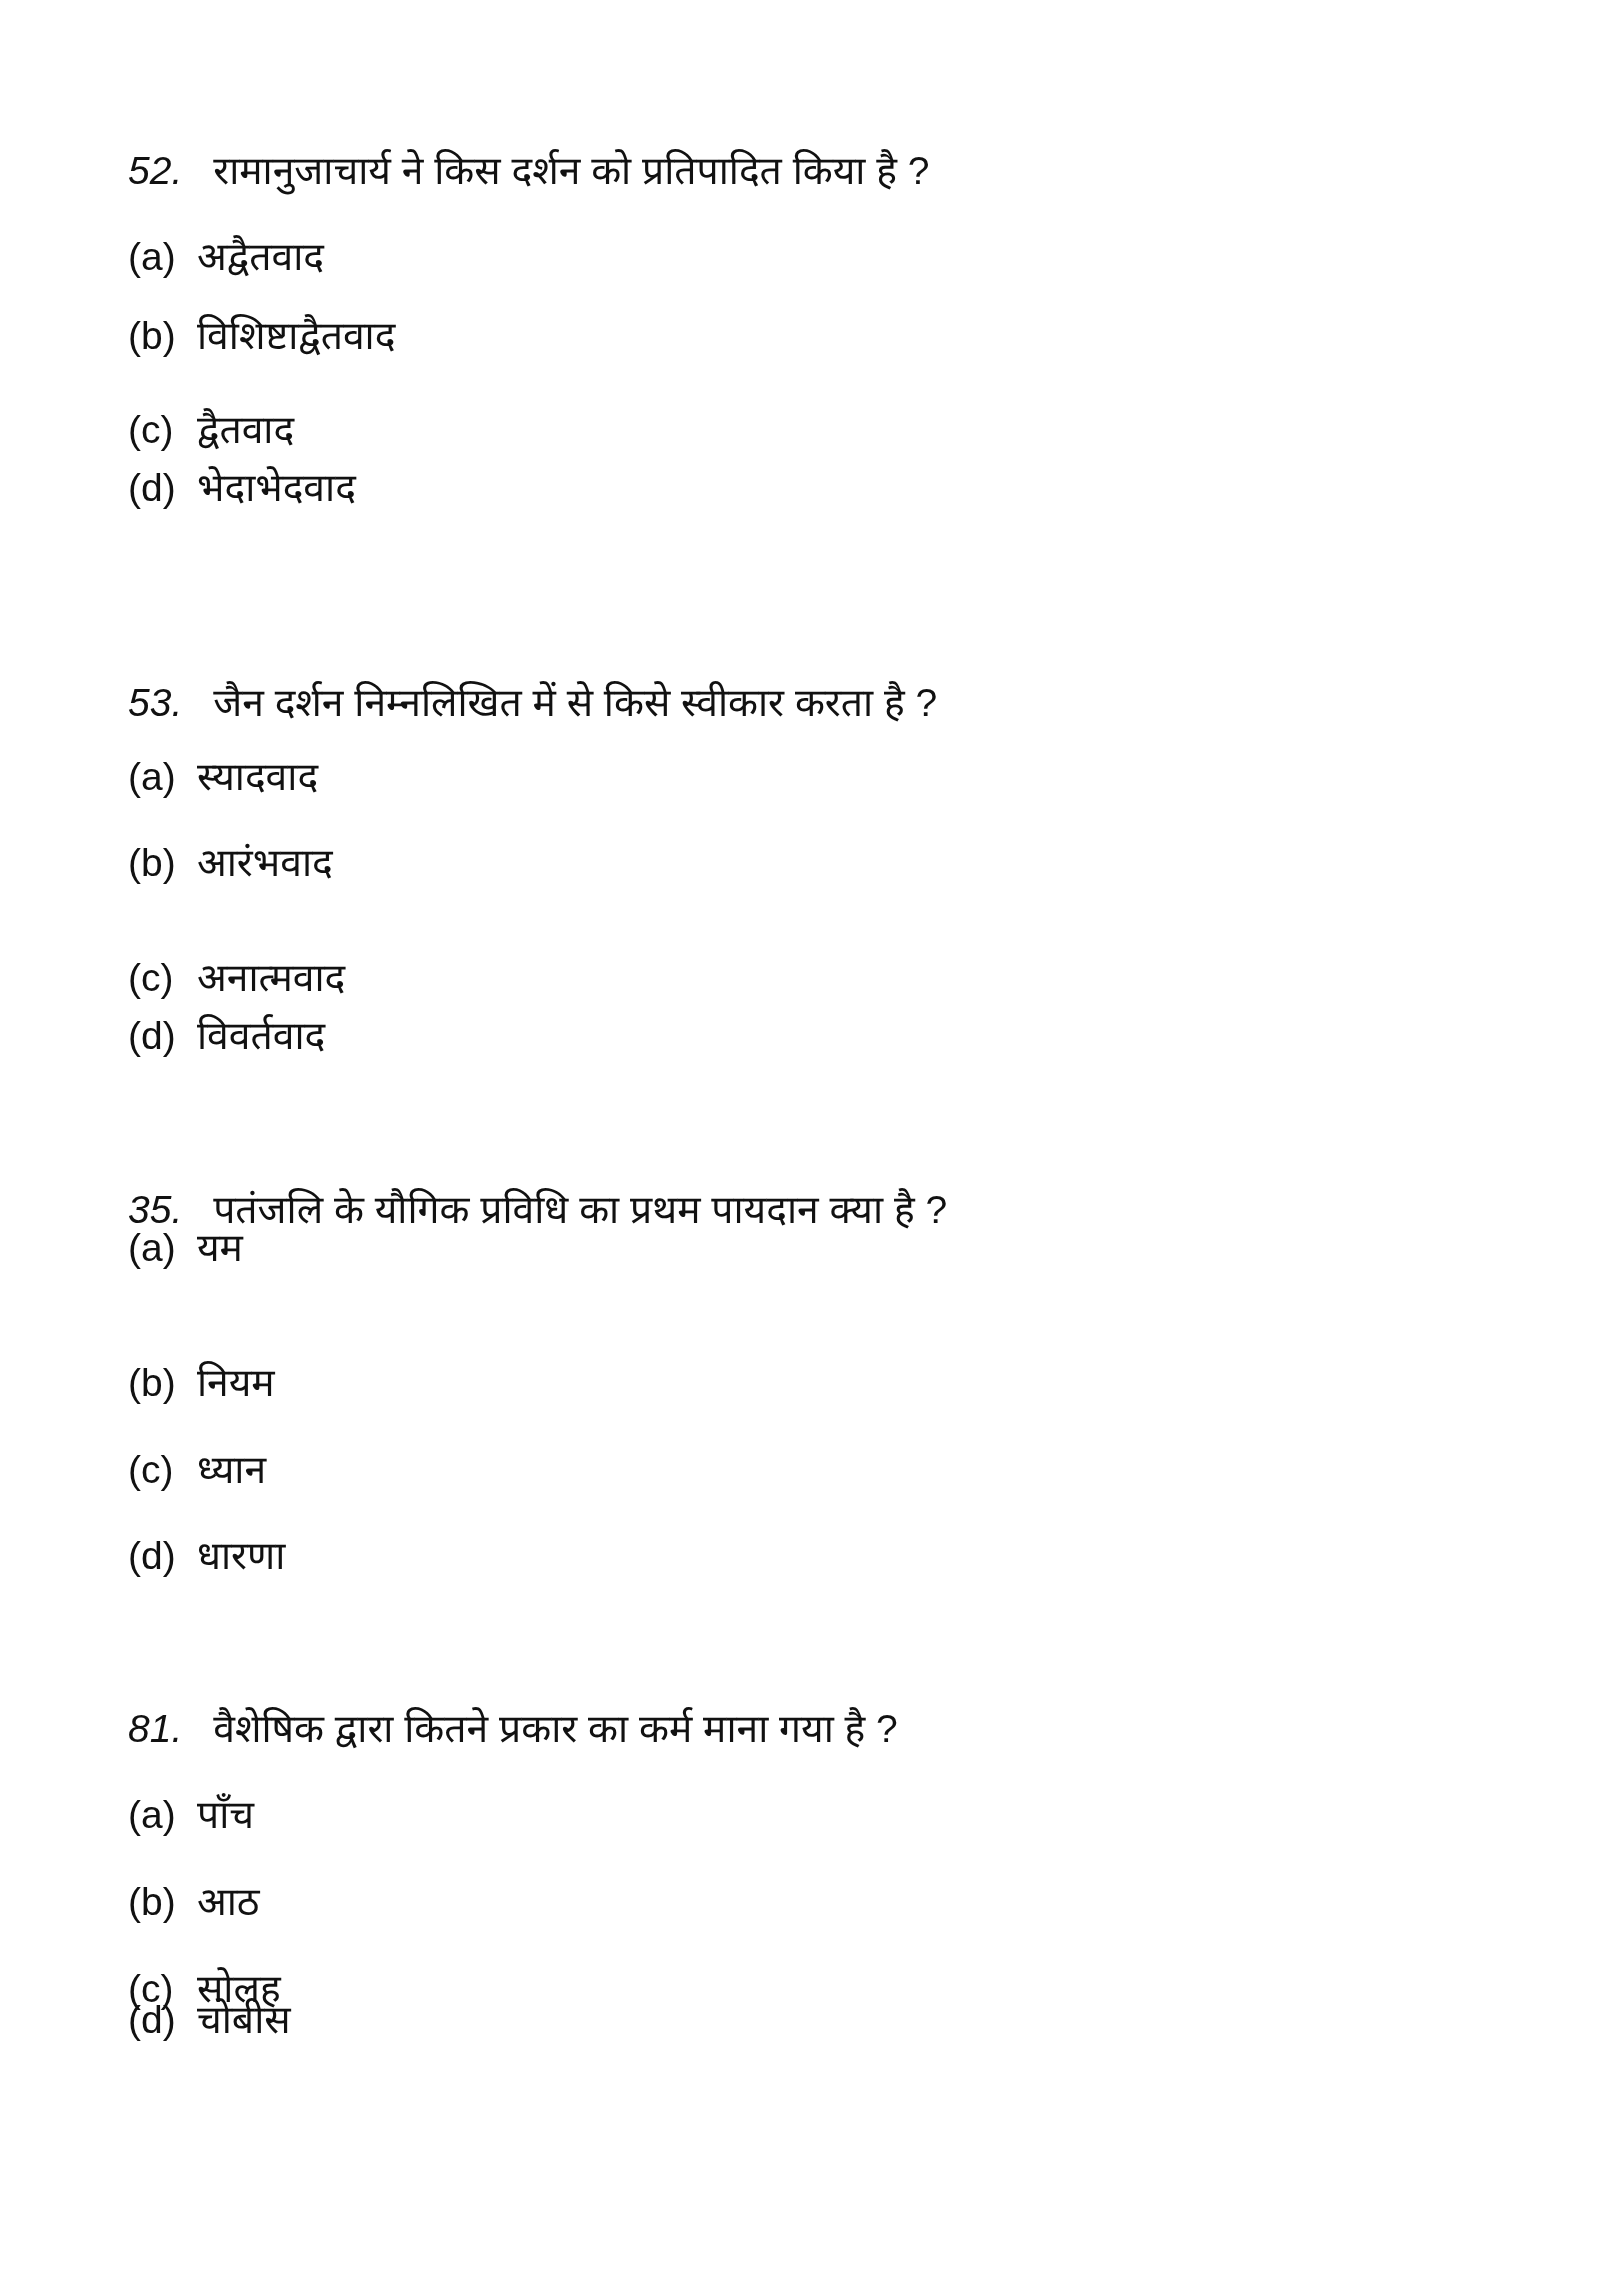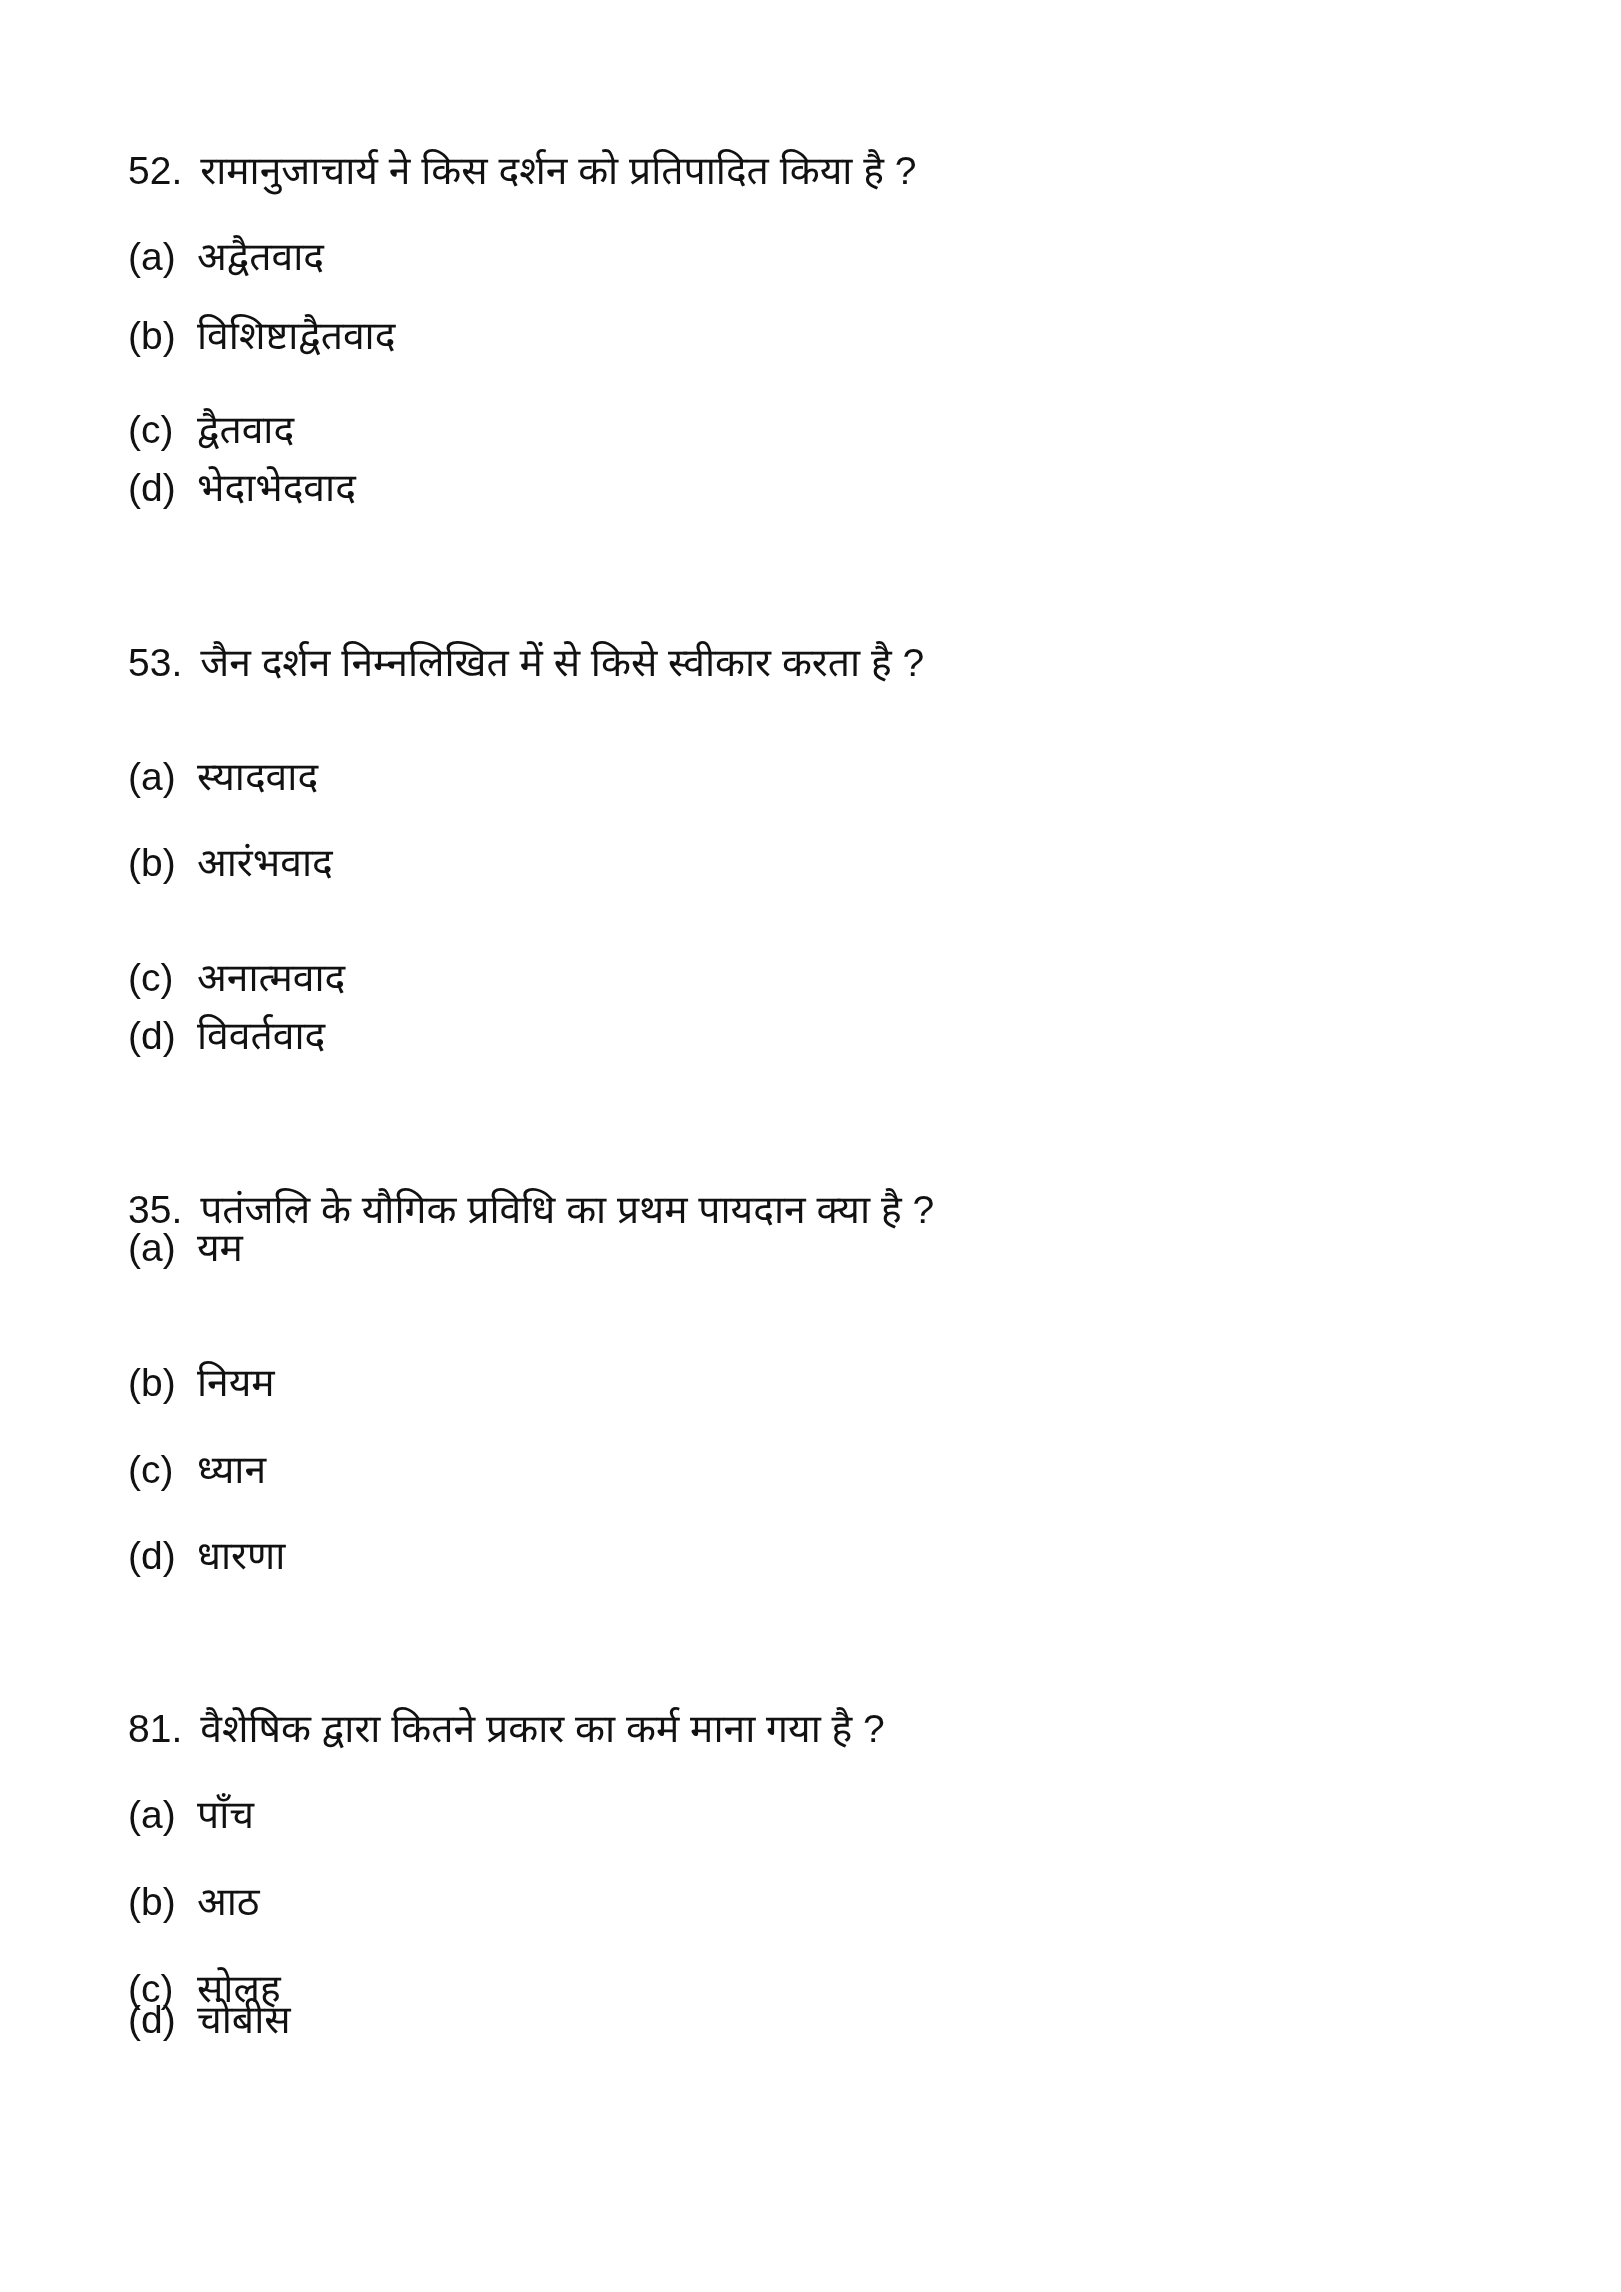--- a/index.html
+++ b/index.html
@@ -1,33 +1,33 @@
 <!DOCTYPE html>
 <html><head>
 <meta charset="utf-8">
 <style>
   html, body { margin:0; padding:0; background:#ffffff; }
   body { width:1621px; height:2293px; position:relative; overflow:hidden;
          font-family:"Liberation Sans","DejaVu Sans",sans-serif; color:#111; }
   .line { position:absolute; left:128px; font-size:39px; line-height:47px; white-space:nowrap; }
-  .q-num { margin-right:18px; }
+  .q-num { margin-right:31px;font-style:italic; }
   .opt-label { display:inline-block; width:69px; }
 </style>
 </head>
 <body>
 
 <div class="line" style="top:147px">
   <span class="q-num">52.</span><span>रामानुजाचार्य ने किस दर्शन को प्रतिपादित किया है  ?</span>
 </div>
 <div class="line" style="top:233px"><span class="opt-label">(a)</span><span>अद्वैतवाद</span></div>
 <div class="line" style="top:312px"><span class="opt-label">(b)</span><span>विशिष्टाद्वैतवाद</span></div>
 <div class="line" style="top:406px"><span class="opt-label">(c)</span><span>द्वैतवाद</span></div>
 <div class="line" style="top:464px"><span class="opt-label">(d)</span><span>भेदाभेदवाद</span></div>
 
-<div class="line" style="top:639px">
+<div class="line" style="top:679px">
   <span class="q-num">53.</span><span>जैन दर्शन निम्नलिखित में से किसे स्वीकार करता है  ?</span>
 </div>
 <div class="line" style="top:753px"><span class="opt-label">(a)</span><span>स्यादवाद</span></div>
 <div class="line" style="top:839px"><span class="opt-label">(b)</span><span>आरंभवाद</span></div>
 <div class="line" style="top:954px"><span class="opt-label">(c)</span><span>अनात्मवाद</span></div>
 <div class="line" style="top:1012px"><span class="opt-label">(d)</span><span>विवर्तवाद</span></div>
 
 <div class="line" style="top:1186px">
   <span class="q-num">35.</span><span>पतंजलि के यौगिक प्रविधि का प्रथम पायदान  क्या है ?</span>
 </div>

